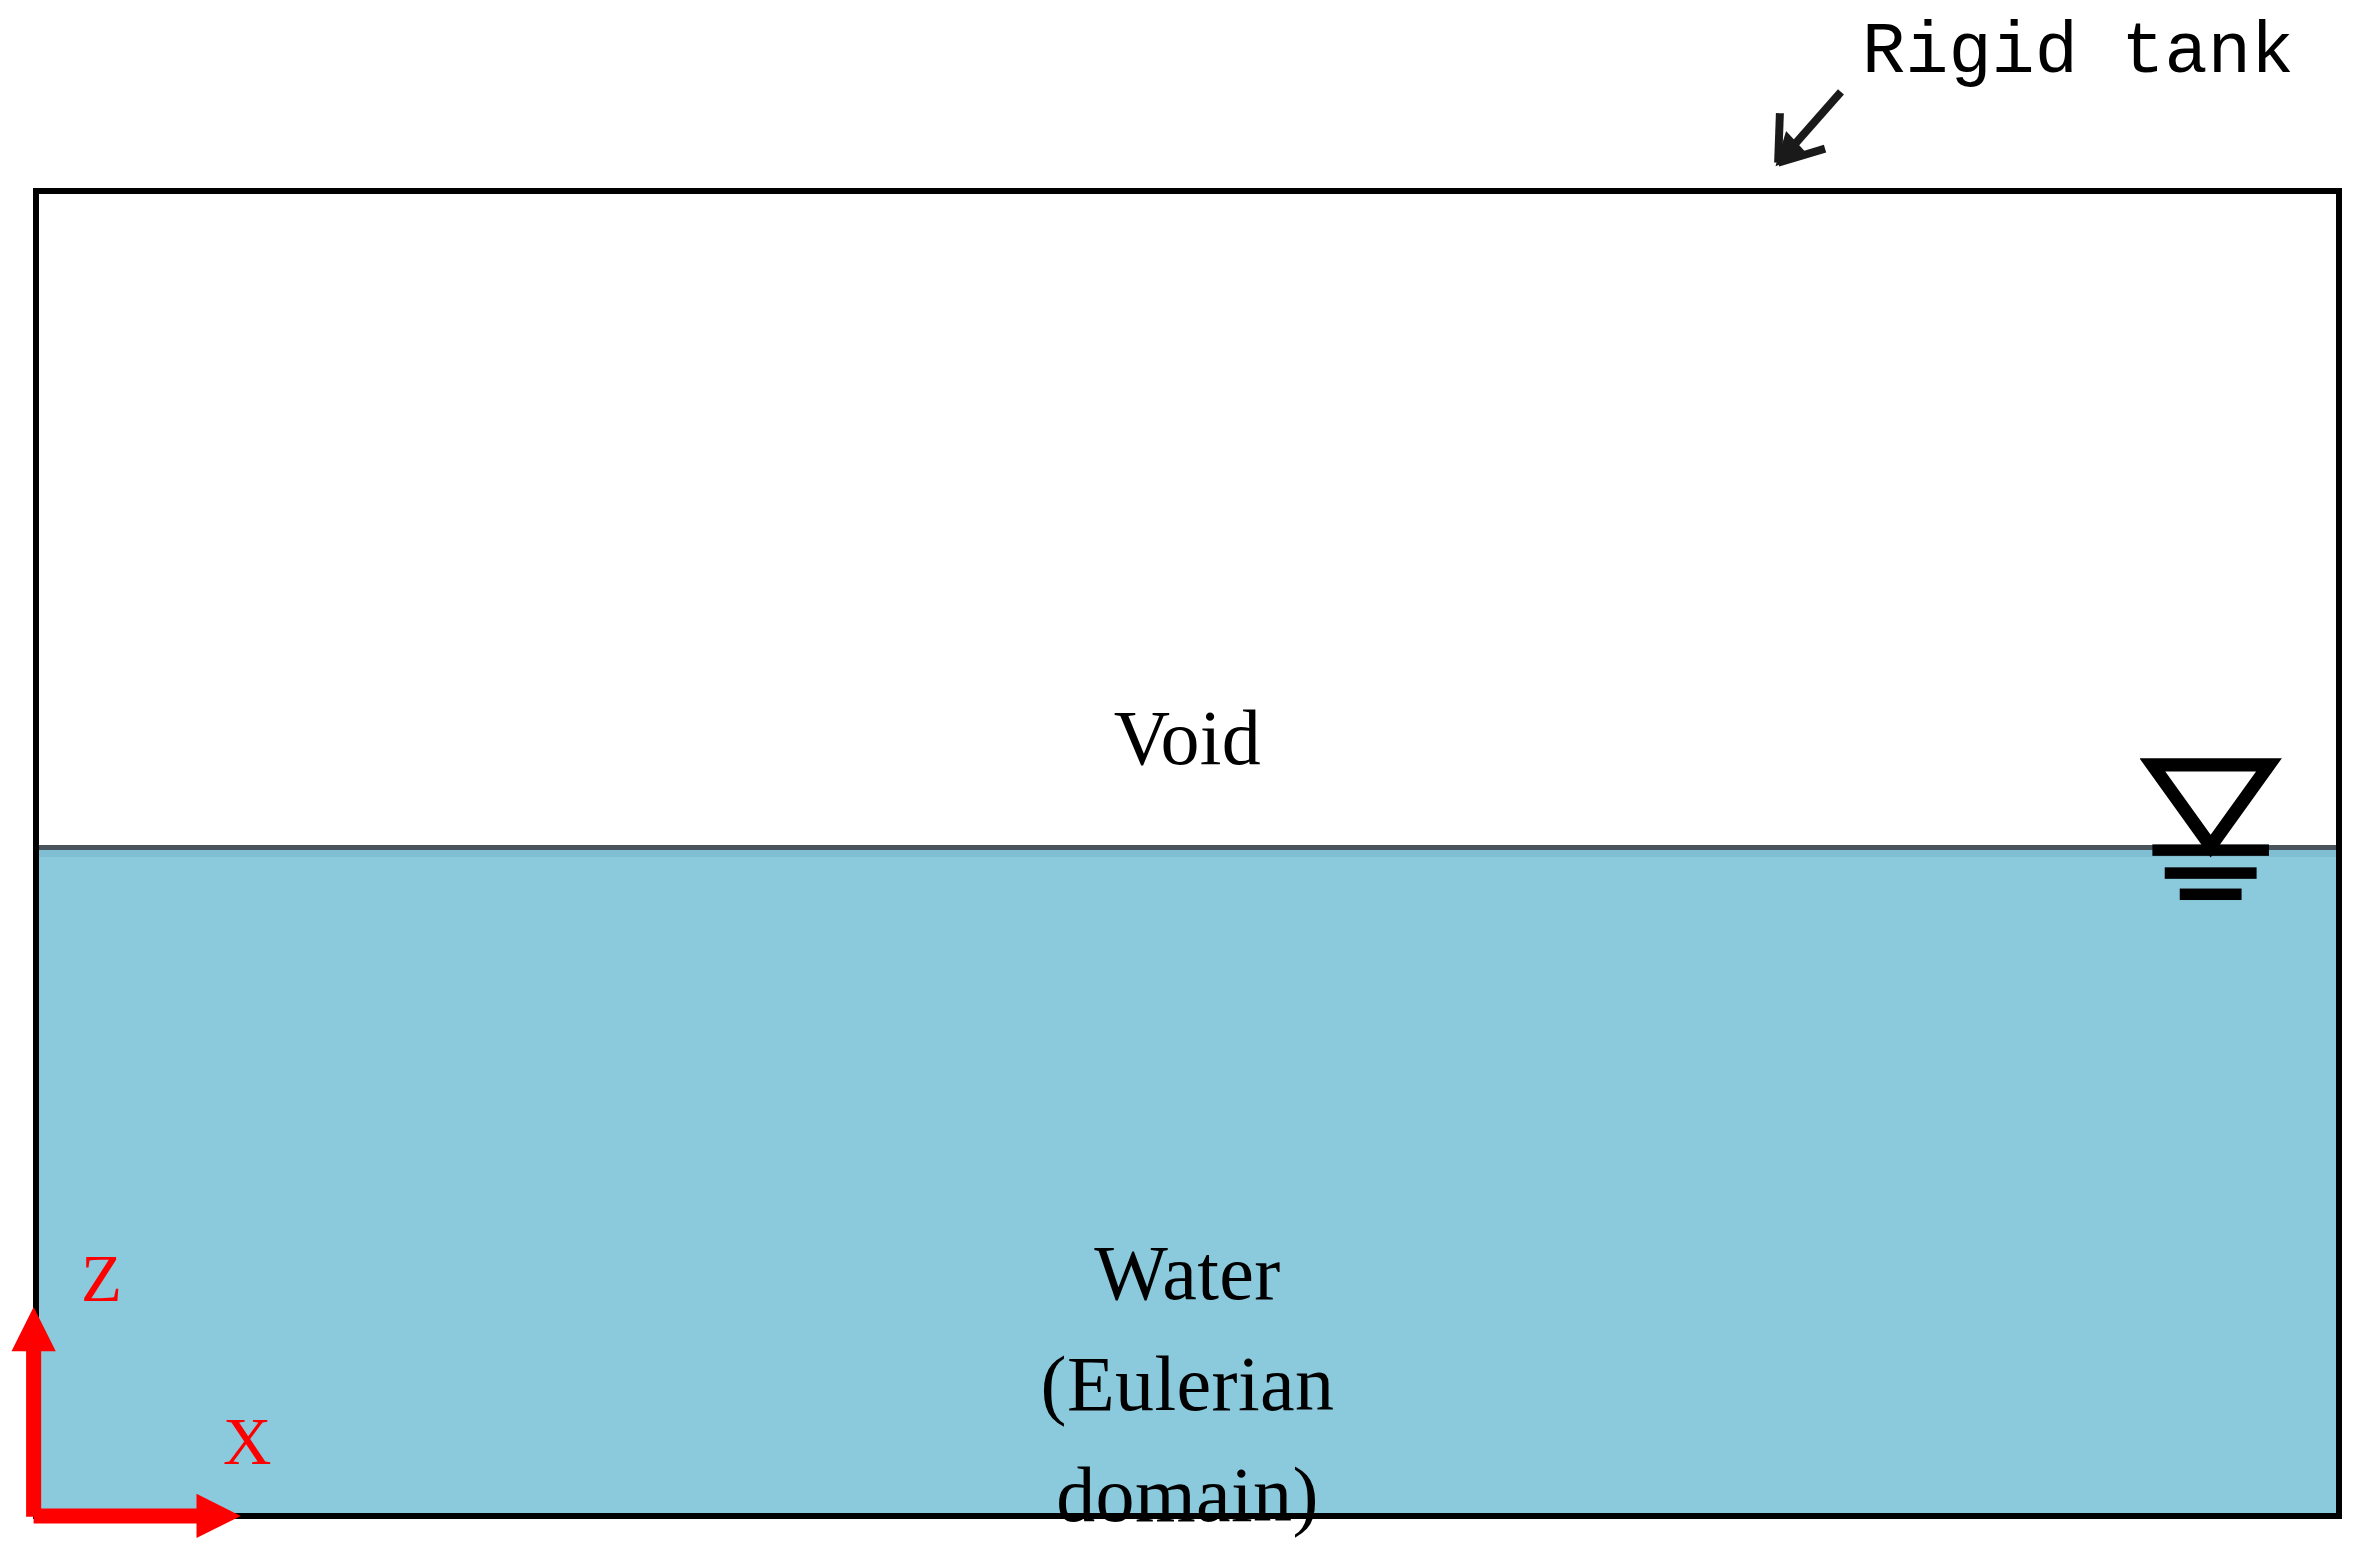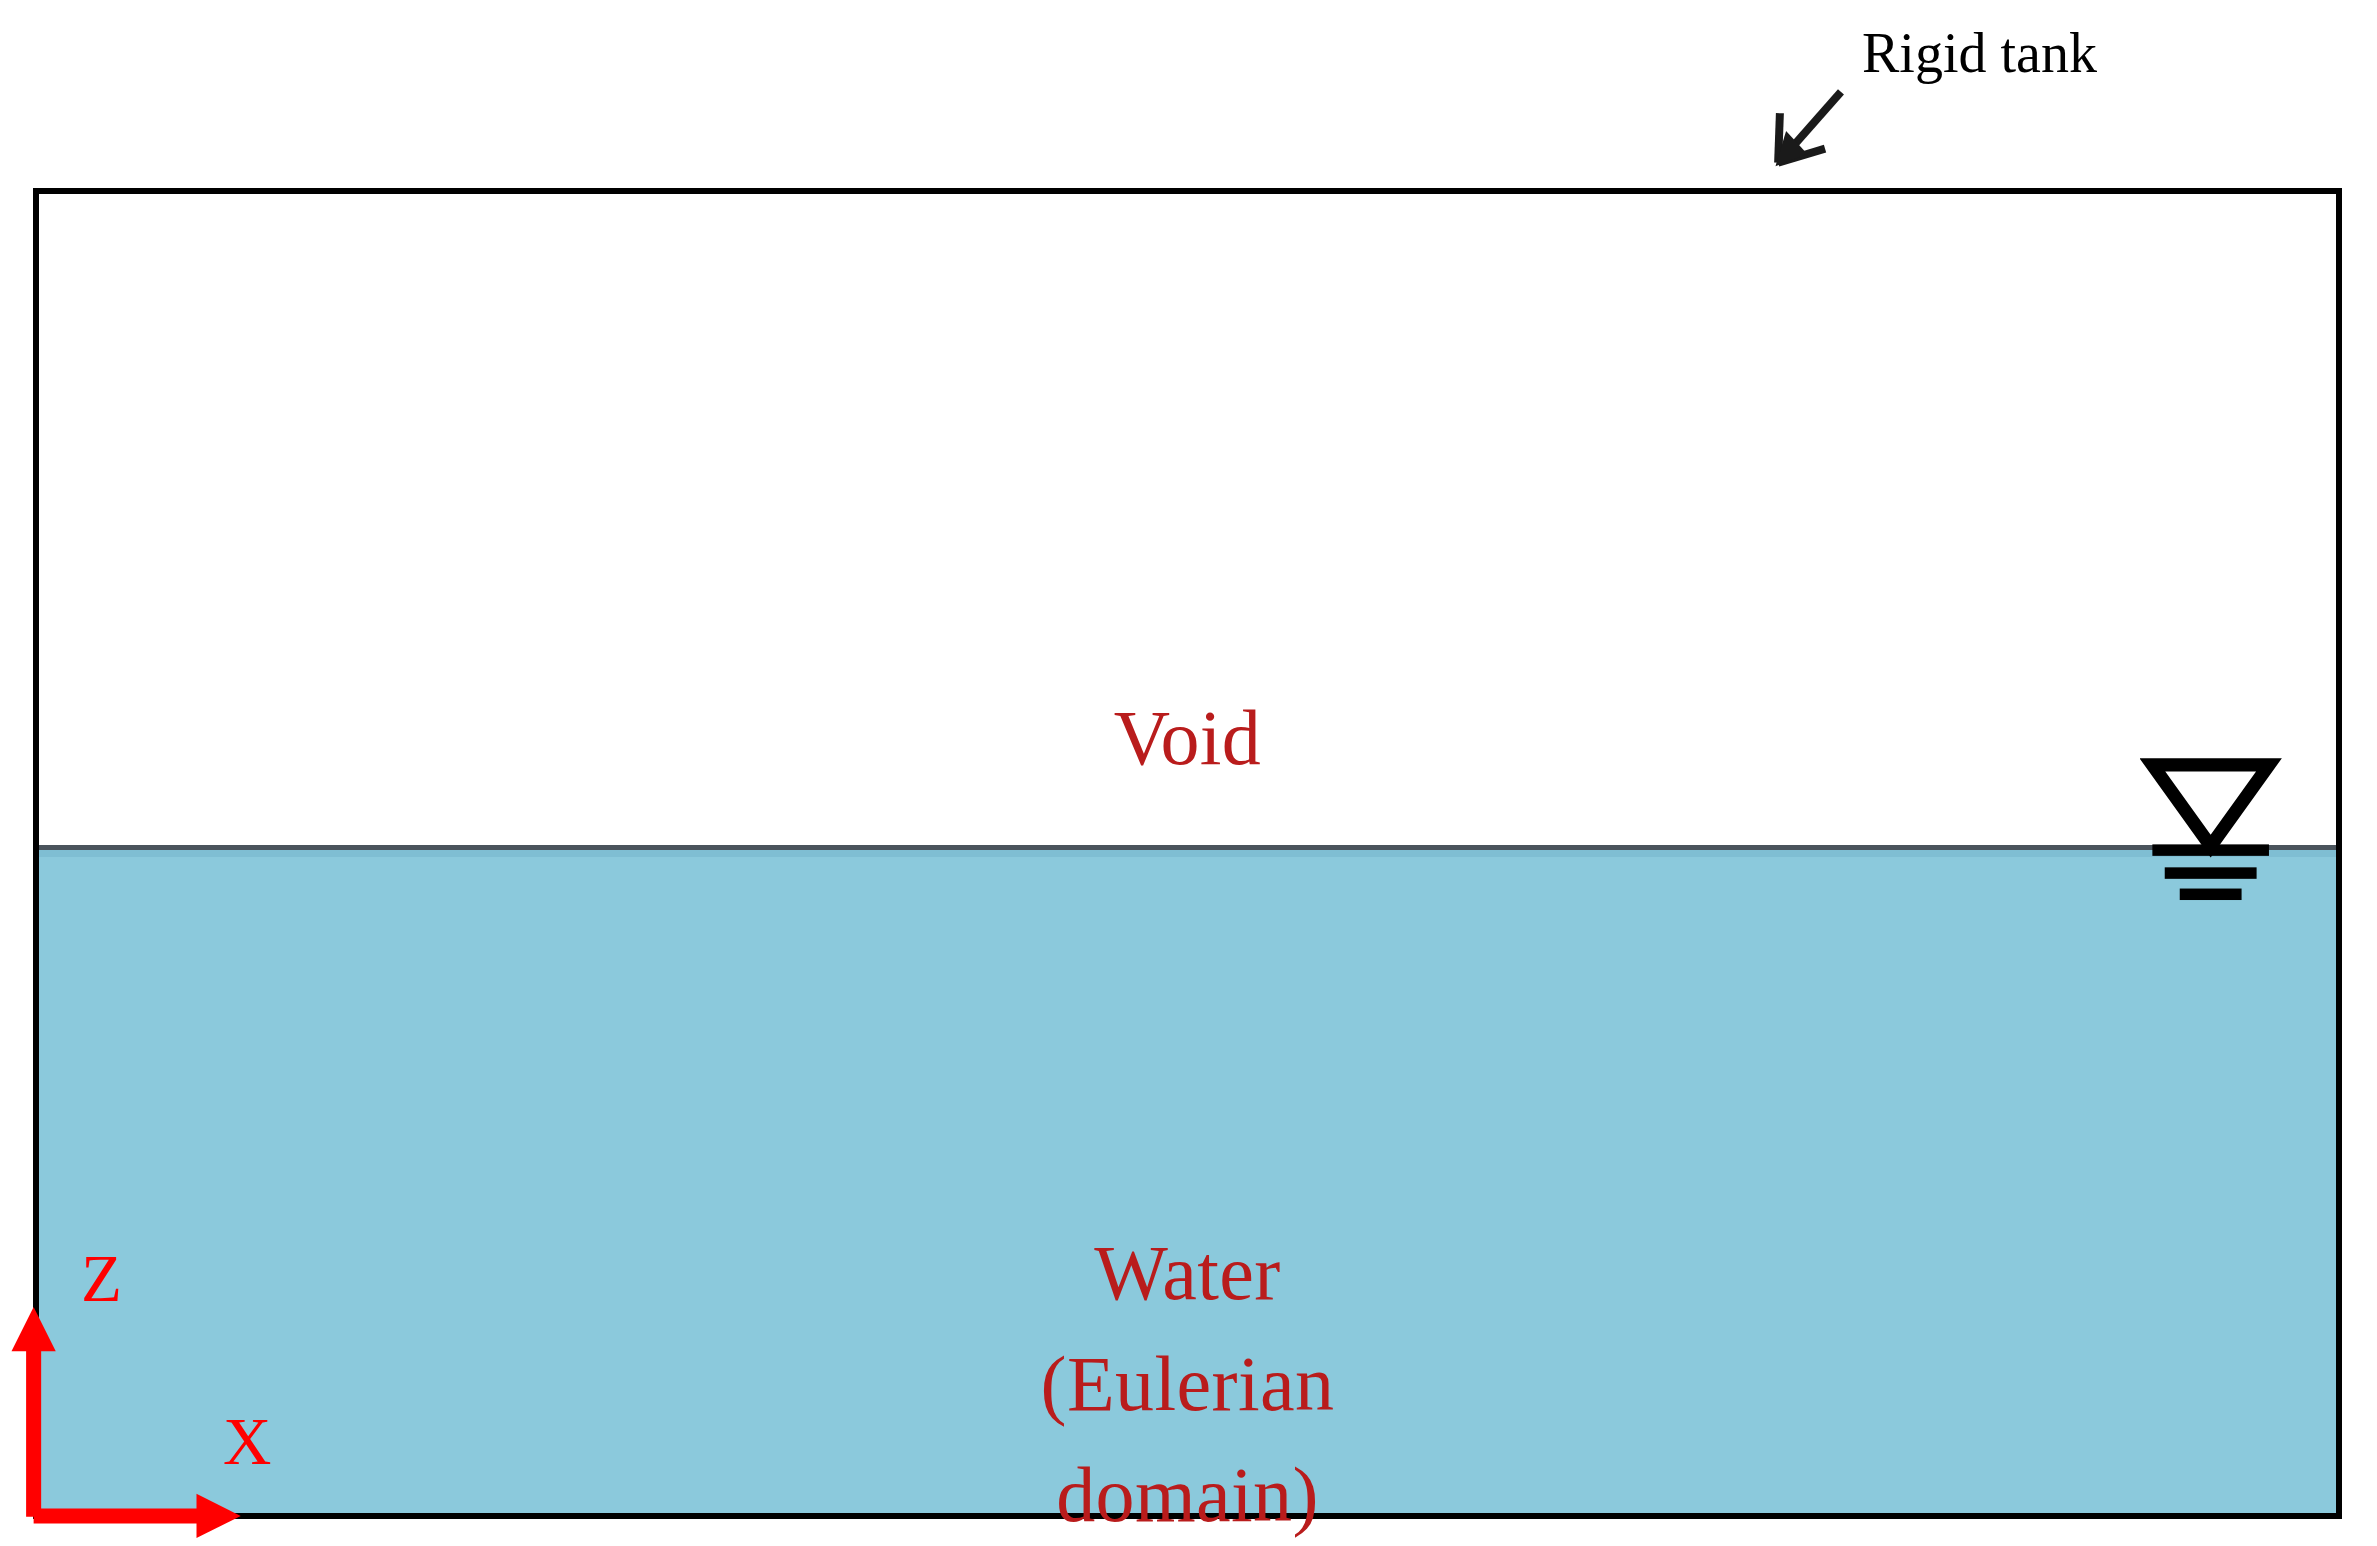--- a/index.html
+++ b/index.html
@@ -69,21 +69,21 @@
     left: 0;
     right: 0;
     top: 651px;
     height: 5.3px;
     background: #4a545c;
   }
 
   
   .region-label {
     position: absolute;
-    color: #b91c1c;
+    color: #000000;
     font-size: 78px;
     line-height: 111px;
     letter-spacing: 0.4px;
     text-align: center;
     white-space: pre;
     user-select: none;
   }
   #void-label {
     left: 0;
     right: 0;
@@ -100,25 +100,26 @@
     position: absolute;
     left: 1756px;
     top: 7px;
     width: 601px;
     height: 177px;
   }
   #rigid-tank-label {
     position: absolute;
     left: 106px;
     top: 0px;
-    font-size: 56px;
+    font-size: 72px;
     line-height: 92px;
     color: #000000;
     white-space: pre;
     user-select: none;
+    font-family: Liberation Mono, monospace;
   }
   #rigid-tank-arrow {
     position: absolute;
     left: 0;
     top: 0;
     width: 177px;
     height: 177px;
   }
 
   

